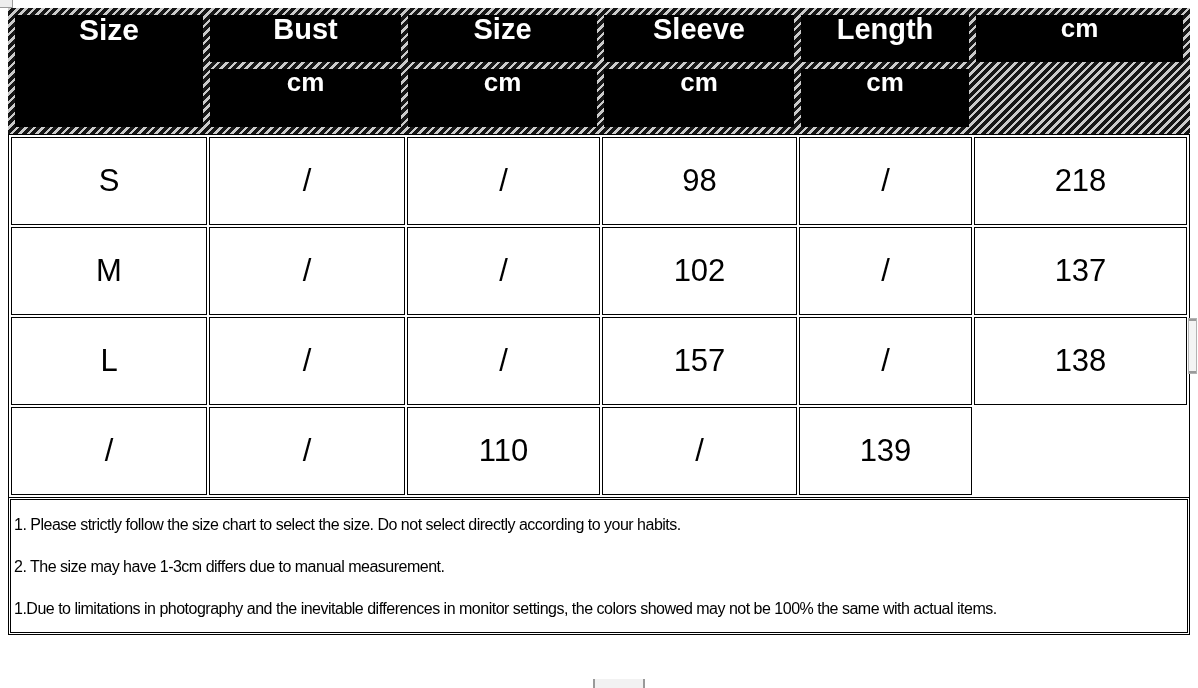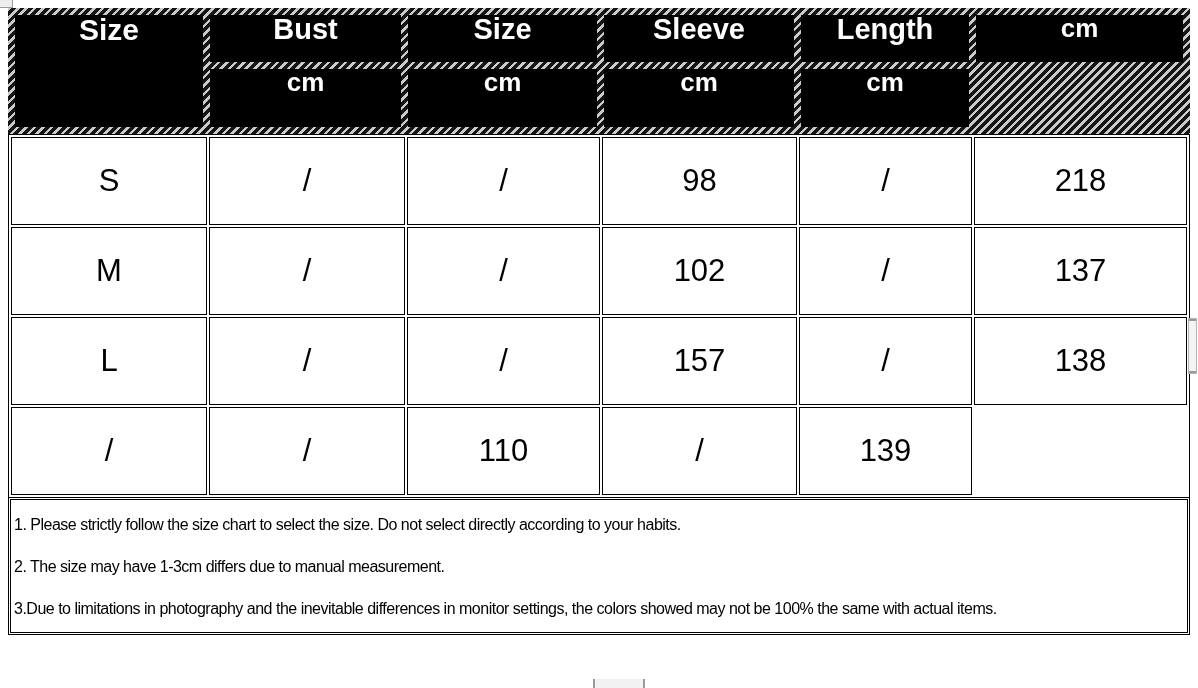--- a/index.html
+++ b/index.html
@@ -186,21 +186,21 @@
       <div class="dcell">/</div>
       <div class="dcell">110</div>
       <div class="dcell">/</div>
       <div class="dcell">139</div>
     </div>
 
     <div class="notes-outer">
       <div class="notes-inner">
         <p>1. Please strictly follow the size chart to select the size. Do not select directly according to your habits.</p>
         <p>2. The size may have 1-3cm differs due to manual measurement.</p>
-        <p>3.Due to limitations in photography and the inevitable differences in monitor settings, the colors showed may not be 100% the same with actual items.</p>
+        <p>1.Due to limitations in photography and the inevitable differences in monitor settings, the colors showed may not be 100% the same with actual items.</p>
       </div>
     </div>
 
   </div>
 
   <div class="v-thumb"></div>
   <div class="h-thumb"></div>
 
 </div>
 

